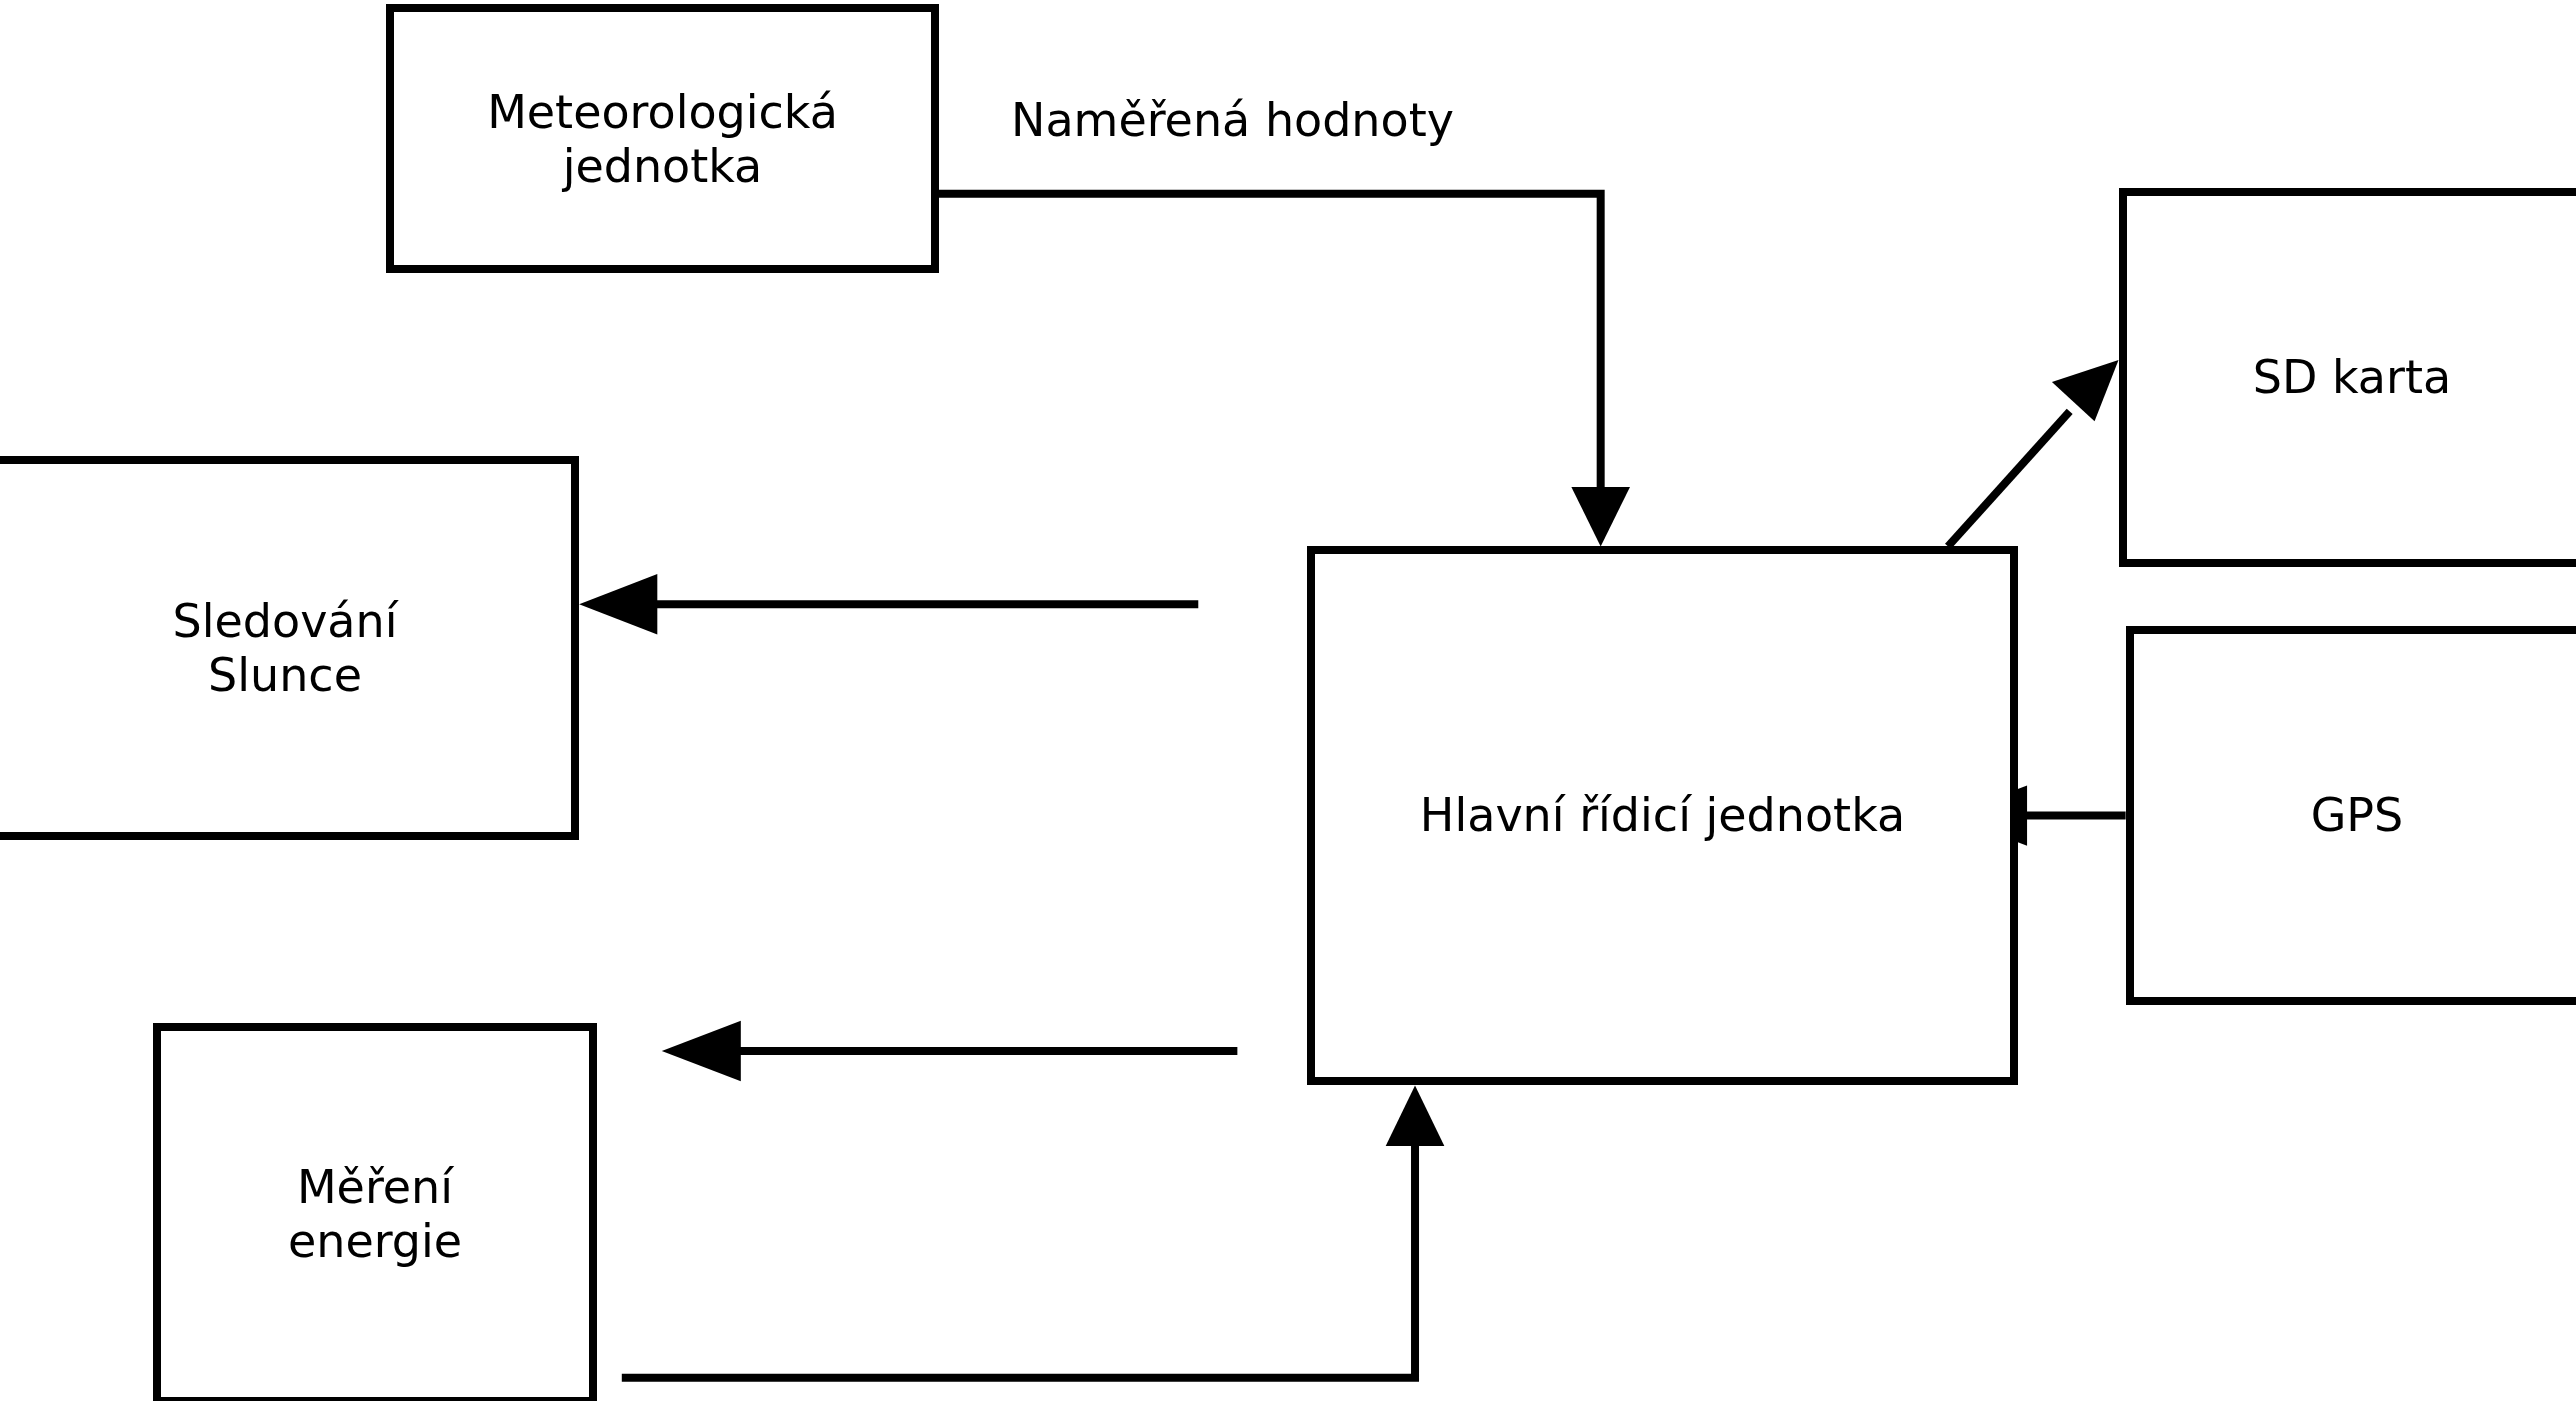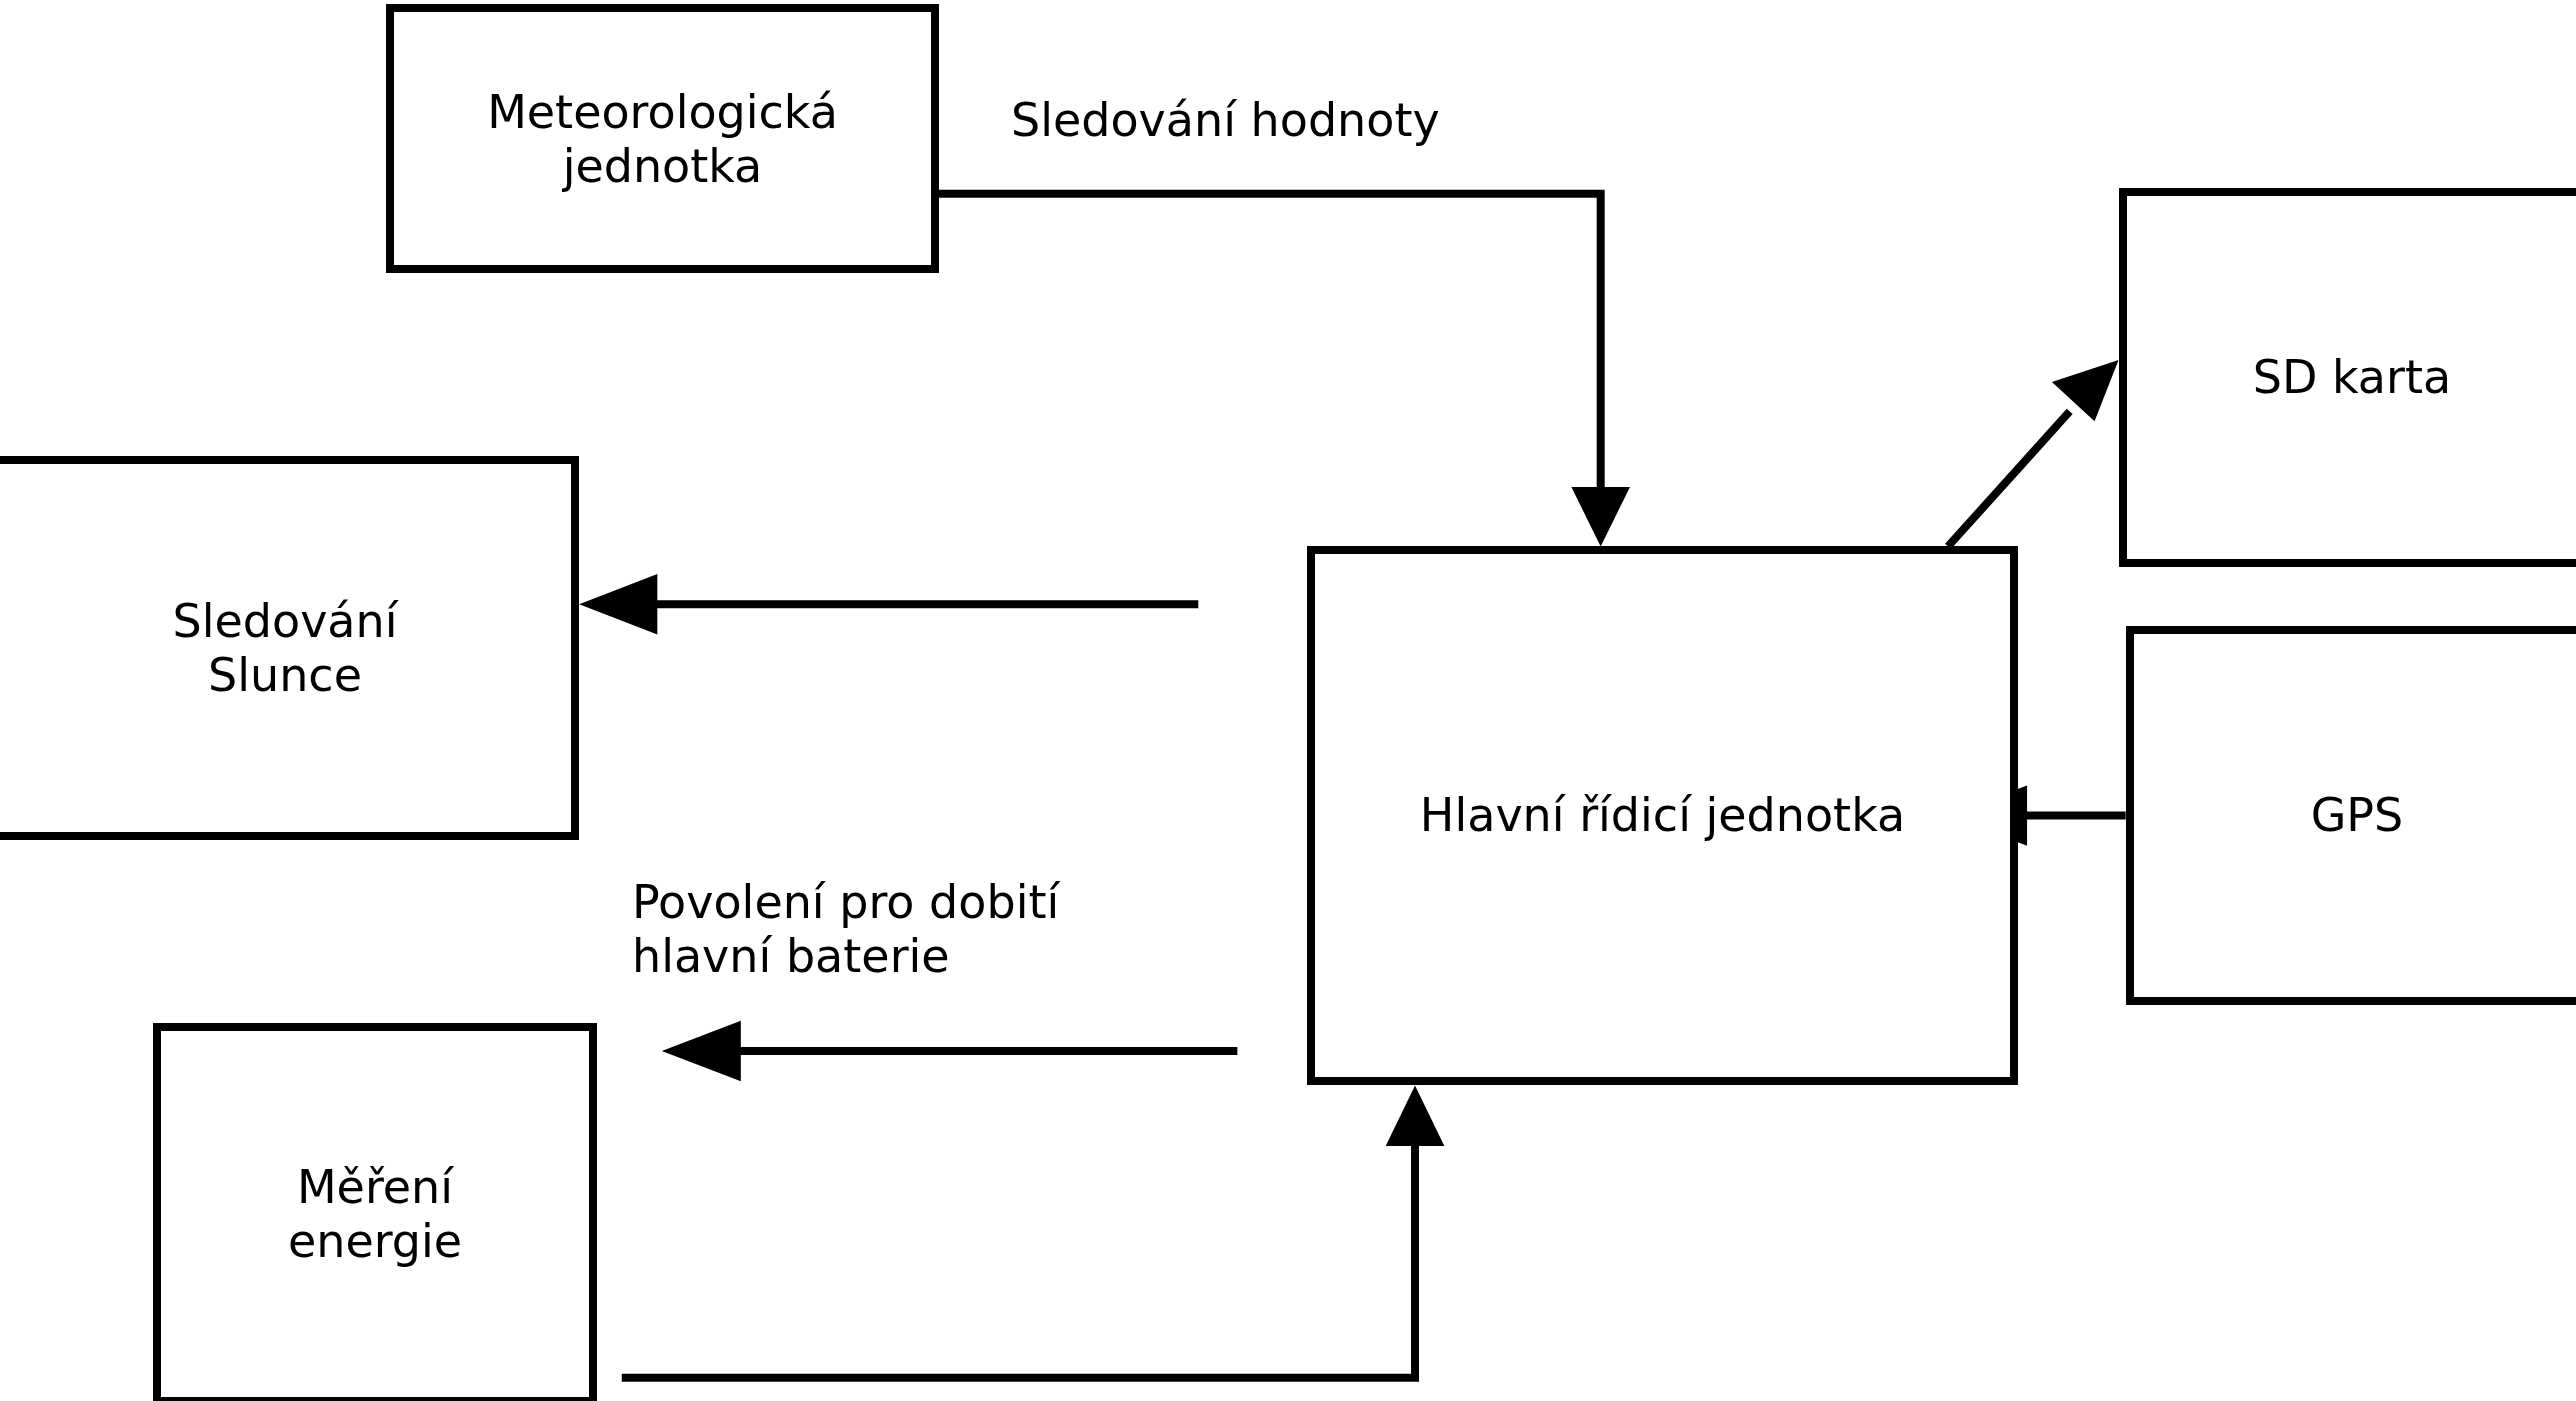--- a/index.html
+++ b/index.html
@@ -106,21 +106,19 @@
 
   <div class="node-box" style="left:2126px; top:626px; width:462px; height:379px;">
     <div class="node-label">GPS</div>
   </div>
 
   <div class="node-box" style="left:153px; top:1023px; width:444px; height:382px;">
     <div class="node-label">Měření
 energie</div>
   </div>
 
-  <div class="edge-label" style="left:1011px; top:93px;">Sledování hodnoty</div>
+  <div class="edge-label" style="left:1011px; top:93px;">Naměřená hodnoty</div>
 
 
-  <div class="edge-label" style="left:632px; top:875px;">Povolení pro dobití
-hlavní baterie</div>
 
 
 </div>
 
 
 </body></html>

